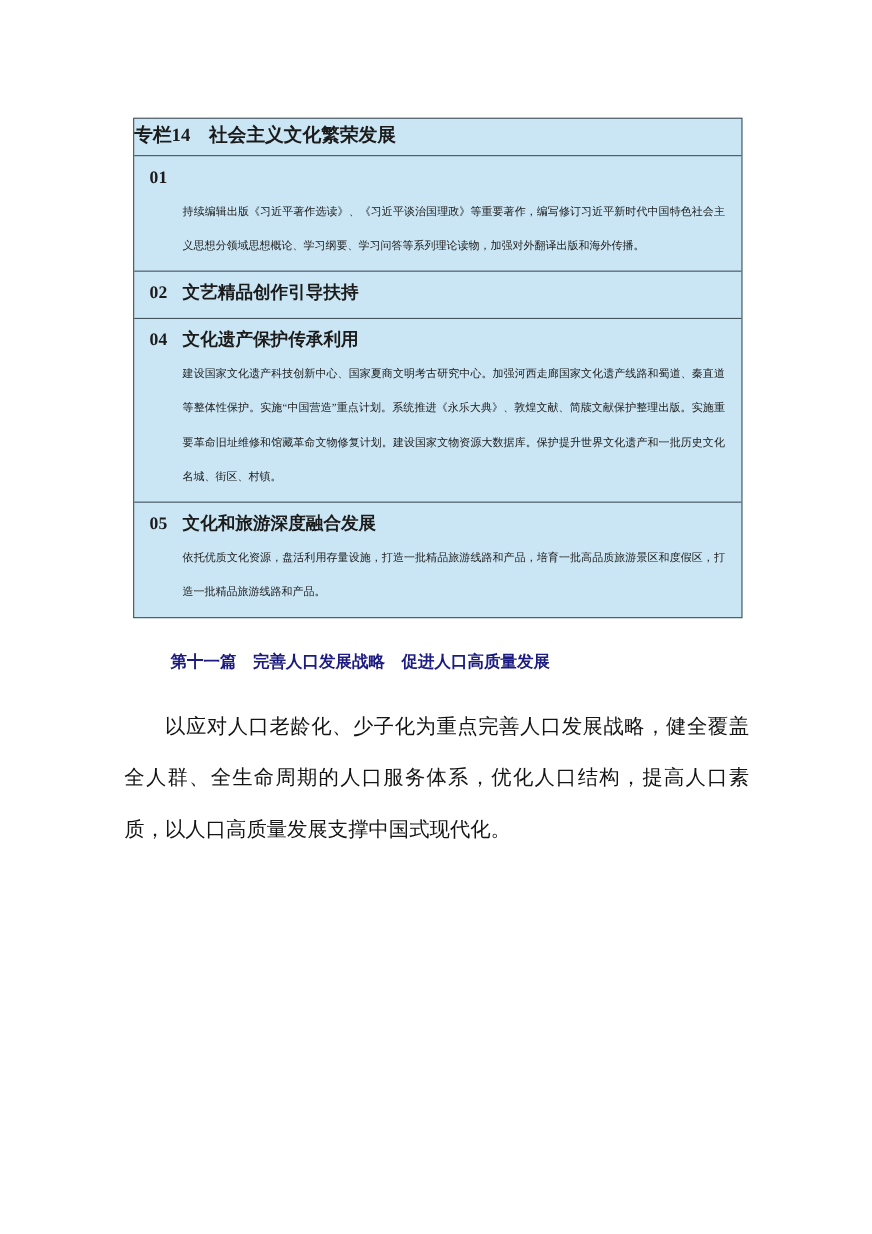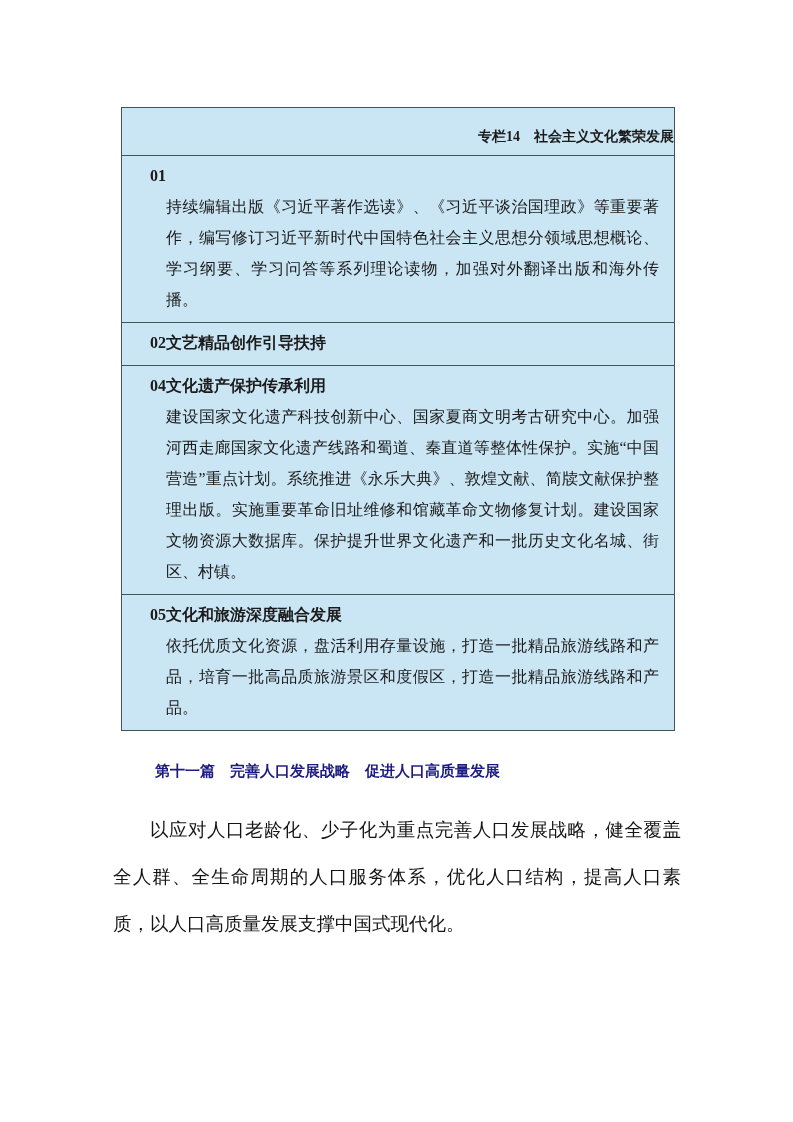--- a/index.html
+++ b/index.html
@@ -24,44 +24,43 @@
   }
   
   .panel {
     margin-left: 8px;
     width: 552px;
     background: var(--panel-bg);
     border: 1px solid var(--panel-border);
     color: #1b1b1b;
   }
   .panel-title {
-    text-align: right;
+    text-align: left;
     font-weight: bold;
-    font-size: 14px;
+    font-size: 17px;
     line-height: 24px;
-    padding: 17px 0 6px 0;
+    padding: 3px 0 6px 0;
   }
   .panel-section {
     border-top: 1px solid var(--panel-border);
     padding: 4px 15px 7px 14px;
   }
   .sec-head {
     display: flex;
     font-weight: bold;
     font-size: 16px;
     line-height: 31px;
-    text-align: right;
   }
   .sec-num {
     width: 30px;
     flex: 0 0 30px;
   }
   .sec-body {
     margin-left: 30px;
-    font-size: 16px;
+    font-size: 10px;
     line-height: 31px;
     text-align: justify;
     text-justify: inter-character;
   }
   
   .part-heading {
     margin: 26px 0 0 42px;
     font-family: "Liberation Sans", "DejaVu Sans", sans-serif;
     font-weight: bold;
     font-size: 15px;

